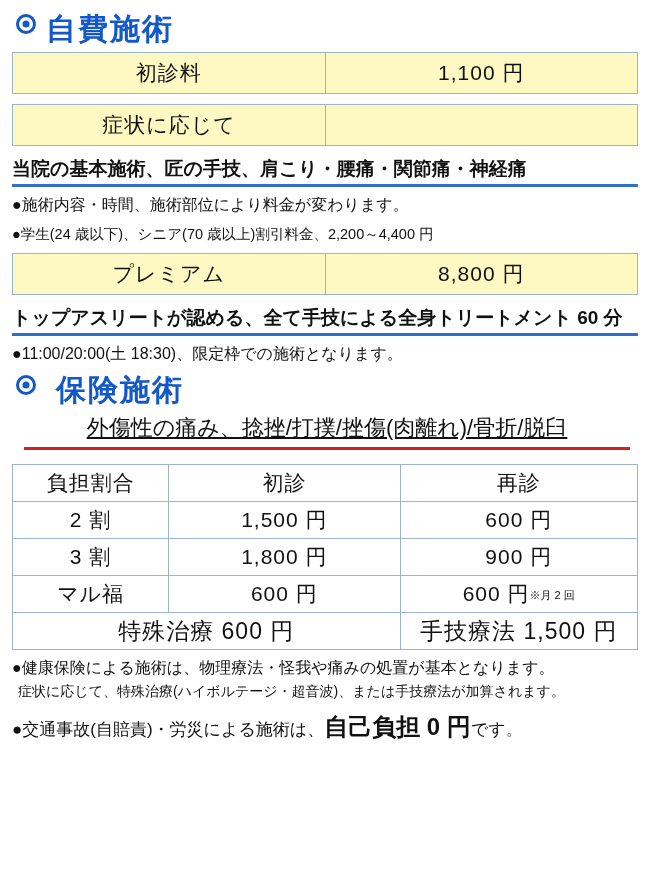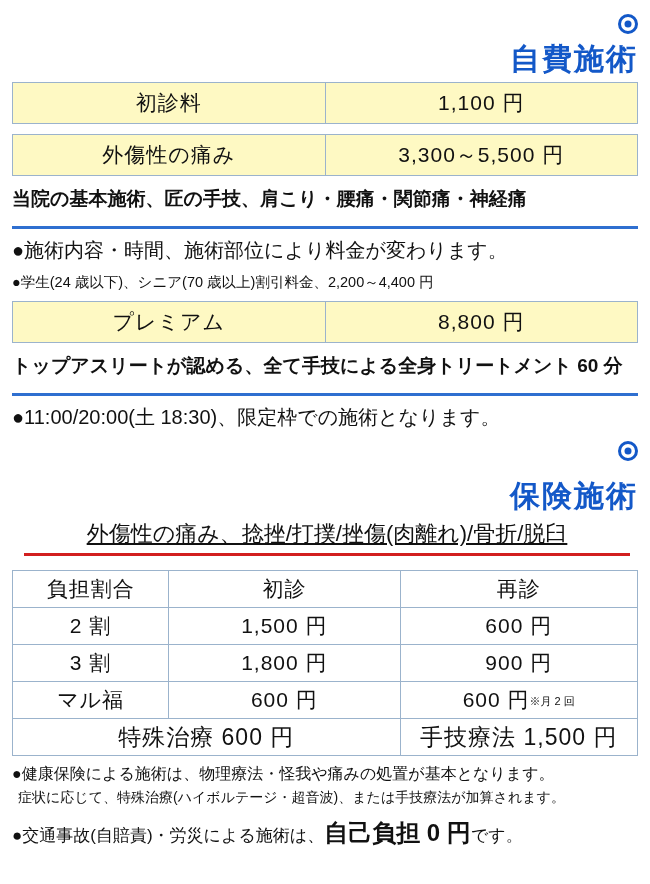--- a/index.html
+++ b/index.html
@@ -18,24 +18,23 @@
     position: relative;
     width: 650px;
     height: 884px;
     box-sizing: border-box;
     padding: 10px 12px 0 12px;
   }
 
   
   .section-head {
     display: flex;
-    align-items: flex-end;
+    align-items: flex-start;
     gap: 10px;
     margin: 4px 0 8px 4px;
-    flex-direction: column;
   }
   .bullet-ring {
     width: 20px;
     height: 20px;
     border: 3px solid #1358c8;
     border-radius: 50%;
     box-sizing: border-box;
     position: relative;
     flex: 0 0 auto;
   }
@@ -80,39 +79,39 @@
   }
   .price-row .cell-r {
     width: 50%;
   }
 
   
   .ul-line {
     font-size: 19px;
     font-weight: bold;
     letter-spacing: 0px;
-    padding-bottom: 14px;
+    padding-bottom: 2px;
     margin: 0 0 8px 0;
     white-space: nowrap;
   }
   .ul-blue {
     border-bottom: 3px solid #2f6fd0;
   }
   .ul-red {
     border-bottom: 3px solid #d21f1f;
     font-size: 22px;
     text-align: center;
     margin: 6px 8px 12px 12px;
     padding-bottom: 4px;
     text-decoration: underline;
   }
 
   
   .note {
-    font-size: 20px;
+    font-size: 16px;
     margin: 0 0 9px 0;
     letter-spacing: 0px;
     white-space: nowrap;
   }
   .note-sm {
     font-size: 14.5px;
   }
 
   
   table.ins {
@@ -172,22 +171,21 @@
     <span class="bullet-ring"></span>
     <span class="section-title">自費施術</span>
   </div>
 
   <div class="price-row">
     <div class="cell-l">初診料</div>
     <div class="cell-r">1,100 円</div>
   </div>
 
   <div class="price-row">
-    <div class="cell-l">外傷性の痛み</div>
-    <div class="cell-r">3,300～5,500 円</div>
+    <div class="cell-l">症状に応じて</div>
   </div>
 
   <div class="ul-line ul-blue">当院の基本施術、匠の手技、肩こり・腰痛・関節痛・神経痛</div>
 
   <div class="note">●施術内容・時間、施術部位により料金が変わります。</div>
   <div class="note note-sm">●学生(24 歳以下)、シニア(70 歳以上)割引料金、2,200～4,400 円</div>
 
   <div class="price-row">
     <div class="cell-l">プレミアム</div>
     <div class="cell-r">8,800 円</div>

